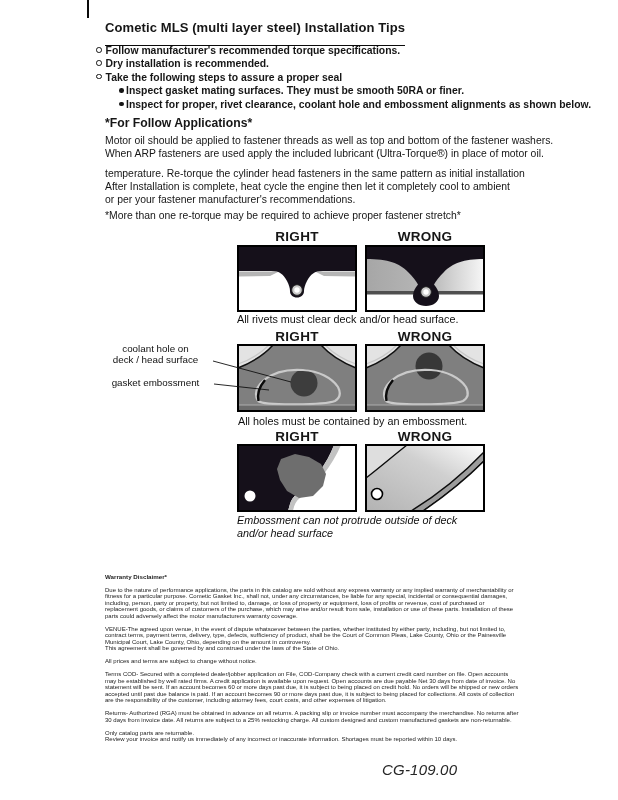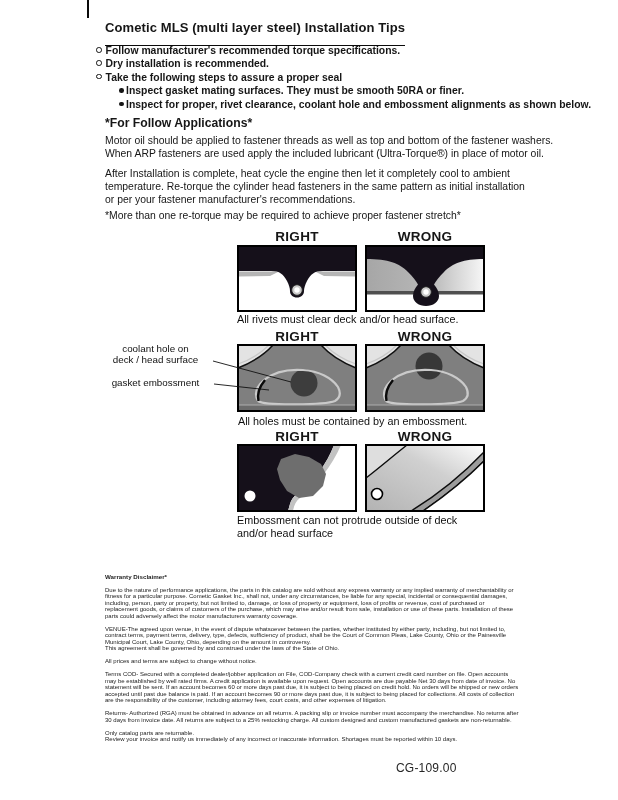--- a/index.html
+++ b/index.html
@@ -39,21 +39,21 @@
   .panel{display:block;}
 
   .side-label{width:113px;text-align:center;font-size:9.8px;line-height:11px;color:#101010;}
 
   
   .disclaimer{left:105px;top:574px;width:414px;font-size:6px;line-height:6.5px;color:#1c1c1c;}
   .disclaimer .dhead{font-weight:bold;font-size:6.2px;margin:0 0 6px 0;}
   .disclaimer p{margin:0 0 6.5px 0;}
   .disclaimer p span{display:block;}
 
-  .doc-number{left:396px;top:761px;font-size:12px;color:#262626;letter-spacing:.2px;}
+  .doc-number{left:382px;top:761px;font-size:15px;color:#262626;letter-spacing:.2px;font-style:italic;}
 
   svg{display:block;}
 </style>
 </head>
 <body>
 
 <div class="abs corner-mark"></div>
 
 <div class="abs title">Cometic MLS (multi layer steel) Installation Tips</div>
 
@@ -64,22 +64,22 @@
   <div class="brow sub"><span class="fdot"></span><span>Inspect gasket mating surfaces.  They must be smooth 50RA or finer.</span></div>
   <div class="brow sub"><span class="fdot"></span><span>Inspect for proper, rivet clearance, coolant hole and embossment alignments as shown below.</span></div>
 </div>
 
 <div class="abs diesel-heading">*For Follow Applications*</div>
 <div class="abs para p-oil">
   <span>Motor oil should be applied to fastener threads as well as top and bottom of the fastener washers.</span>
   <span>When ARP fasteners are used apply the included lubricant (Ultra-Torque®) in place of motor oil.</span>
 </div>
 <div class="abs para p-retorque">
+  <span>temperature. Re-torque the cylinder head fasteners in the same pattern as initial installation</span>
   <span>After Installation is complete, heat cycle the engine then let it completely cool to ambient</span>
-  <span>temperature. Re-torque the cylinder head fasteners in the same pattern as initial installation</span>
   <span>or per your fastener manufacturer's recommendations.</span>
 </div>
 <div class="abs para p-note">
   <span>*More than one re-torque may be required to achieve proper fastener stretch*</span>
 </div>
 
 <div class="abs dlabel" style="left:237px;top:229px;">RIGHT</div>
 <div class="abs dlabel" style="left:365px;top:229px;">WRONG</div>
 
 <svg class="abs panel" style="left:237px;top:245px;" width="120" height="67" viewBox="0 0 120 67">
@@ -184,21 +184,21 @@
   <path d="M42,1 C28,12 14,24 1,34" fill="none" stroke="#0c0c0c" stroke-width="1.4"></path>
   <path d="M119,8 C98,30 74,50 46,67 H58 C80,52 102,34 119,17 Z" fill="#9c9c9c"></path>
   <path d="M119,8 C98,30 74,50 46,67" fill="none" stroke="#0c0c0c" stroke-width="1.4"></path>
   <path d="M119,17 C102,34 80,52 58,67" fill="none" stroke="#0c0c0c" stroke-width="1.4"></path>
   <path d="M119,17 C102,34 80,52 58,67 H119 Z" fill="#ffffff"></path>
   <path d="M119,17 C102,34 80,52 58,67" fill="none" stroke="#0c0c0c" stroke-width="1.4"></path>
   <circle cx="12" cy="50" r="5.5" fill="#ffffff" stroke="#000000" stroke-width="1.6"></circle>
   <rect x="1" y="1" width="118" height="66" fill="none" stroke="#000000" stroke-width="2"></rect>
 </svg>
 
-<div class="abs dcaption" style="left:237px;top:514px;width:244px;">Embossment can not protrude outside of deck and/or head surface</div>
+<div class="abs dcaption" style="left:237px;top:514px;width:244px;font-style:italic;">Embossment can not protrude outside of deck and/or head surface</div>
 
 <div class="abs disclaimer">
   <p class="dhead">Warranty Disclaimer*</p>
   <p>Due to the nature of performance applications, the parts in this catalog are sold without any express warranty or any implied warranty of merchantability or fitness for a particular purpose.  Cometic Gasket Inc., shall not, under any circumstances, be liable for any special, incidental or consequential damages, including, person, party or property, but not limited to, damage, or loss of property or equipment, loss of profits or revenue, cost of purchased or replacement goods, or claims of customers of the purchase, which may arise and/or result from sale, installation or use of these parts.  Installation of these parts could adversely affect the motor manufacturers warranty coverage.</p>
   <p>
     <span>VENUE-The agreed upon venue, in the event of dispute whatsoever between the parties, whether instituted by either party, including, but not limited to, contract terms, payment terms, delivery, type, defects, sufficiency of product, shall be the Court of Common Pleas, Lake County, Ohio or the Painesville Municipal Court, Lake County, Ohio, depending on the amount in controversy.</span>
     <span>This agreement shall be governed by and construed under the laws of the State of Ohio.</span>
   </p>
   <p>All prices and terms are subject to change without notice.</p>
   <p>Terms COD- Secured with a completed dealer/jobber application on File, COD-Company check with a current credit card number on file.  Open accounts may be established by well rated firms.  A credit application is available upon request.  Open accounts are due payable Net 30 days from date of invoice.  No statement will be sent.  If an account becomes 60 or more days past due, it is subject to being placed on credit hold.  No orders will be shipped or new orders accepted until past due balance is paid.  If an account becomes 90 or more days past due, it is subject to being placed for collections.  All costs of collection are the responsibility of the customer, including attorney fees, court costs, and other expenses of litigation.</p>

